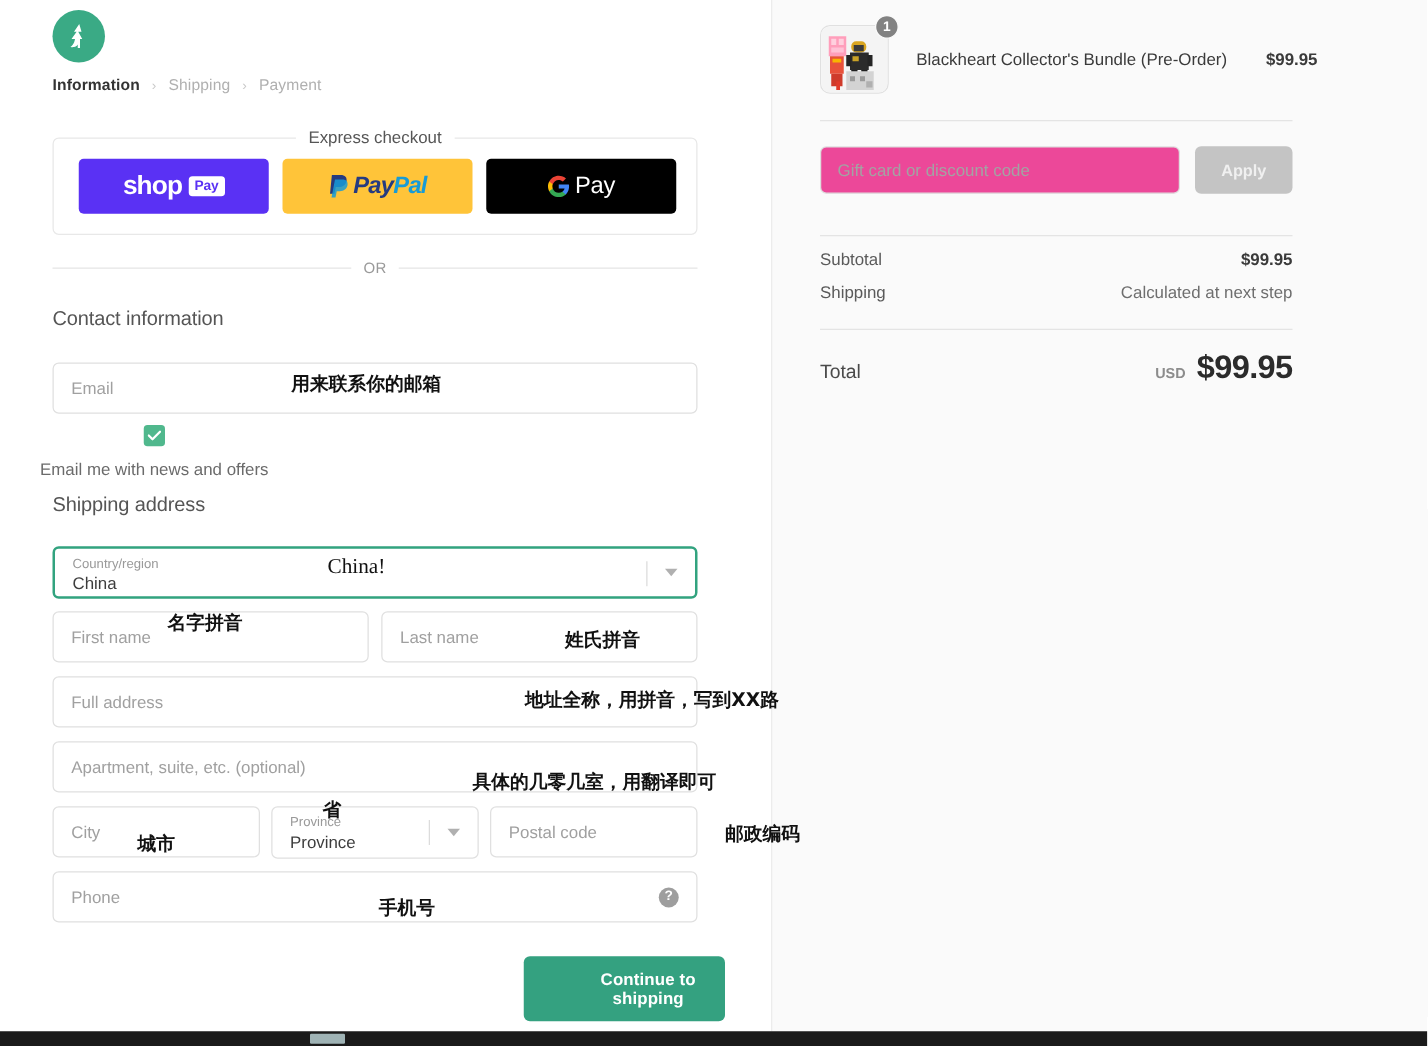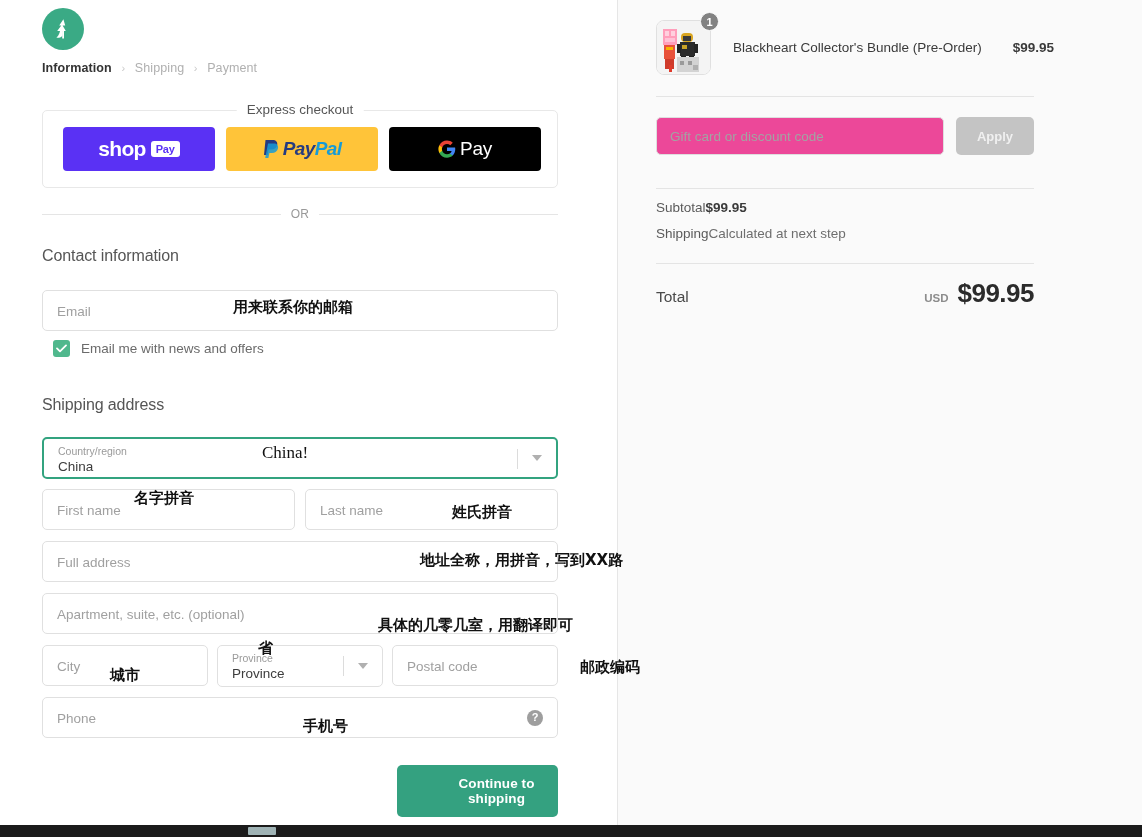--- a/index.html
+++ b/index.html
@@ -208,23 +208,24 @@
   #last-name-field { left: 305px; top: 489px; width: 253px; }
   #address-field { left: 42px; top: 541px; width: 516px; }
   #apt-field { left: 42px; top: 593px; width: 516px; padding-left: 19px; }
   #city-field { left: 42px; top: 645px; width: 166px; }
   #province-field { left: 217px; top: 645px; width: 166px; height: 42px; }
   #postal-field { left: 392px; top: 645px; width: 166px; }
   #phone-field { left: 42px; top: 697px; width: 516px; }
 
   .checkbox-row {
     position: absolute;
-    left: 53px; top: 340px;
+    left: 32px; top: 340px;
     display: flex; align-items: center; gap: 11px;
     cursor: pointer;
+    flex-direction: column;
   }
   .checkbox {
     width: 17px; height: 17px;
     border-radius: 3px;
     background: #50b88d;
     display: flex; align-items: center; justify-content: center;
   }
   .checkbox svg { display: block; }
   .checkbox-label {
     font-size: 13.5px;
@@ -241,21 +242,21 @@
     color: #ffffff;
     font-size: 11px;
     font-weight: bold;
     display: flex; align-items: center; justify-content: center;
     cursor: pointer;
     line-height: 1;
   }
 
   .continue-btn {
     position: absolute;
-    left: 397px; top: 765px;
+    left: 419px; top: 765px;
     width: 161px; height: 52px;
     background: #34a180;
     border: none;
     border-radius: 5px;
     color: #ffffff;
     font-size: 13.5px;
     font-weight: bold;
     font-family: "Liberation Sans", sans-serif;
     cursor: pointer;
     letter-spacing: 0.1px;
@@ -376,21 +377,21 @@
     font-size: 13px;
     font-weight: bold;
     font-family: "Liberation Sans", sans-serif;
     cursor: pointer;
   }
 
   .summary-line {
     position: absolute;
     left: 656px;
     width: 378px;
-    display: flex; align-items: baseline;
+    display: flex; justify-content: space-between; align-items: baseline;
   }
   #subtotal-line { top: 200px; }
   #shipping-line { top: 226px; }
   .sum-label { font-size: 13.5px; color: #5a5a5a; }
   .sum-value { font-size: 13.5px; color: #3a3a3a; font-weight: bold; }
   .sum-value.muted { font-weight: normal; color: #6e6e6e; }
 
   .total-row {
     position: absolute;
     left: 656px; top: 278px;

